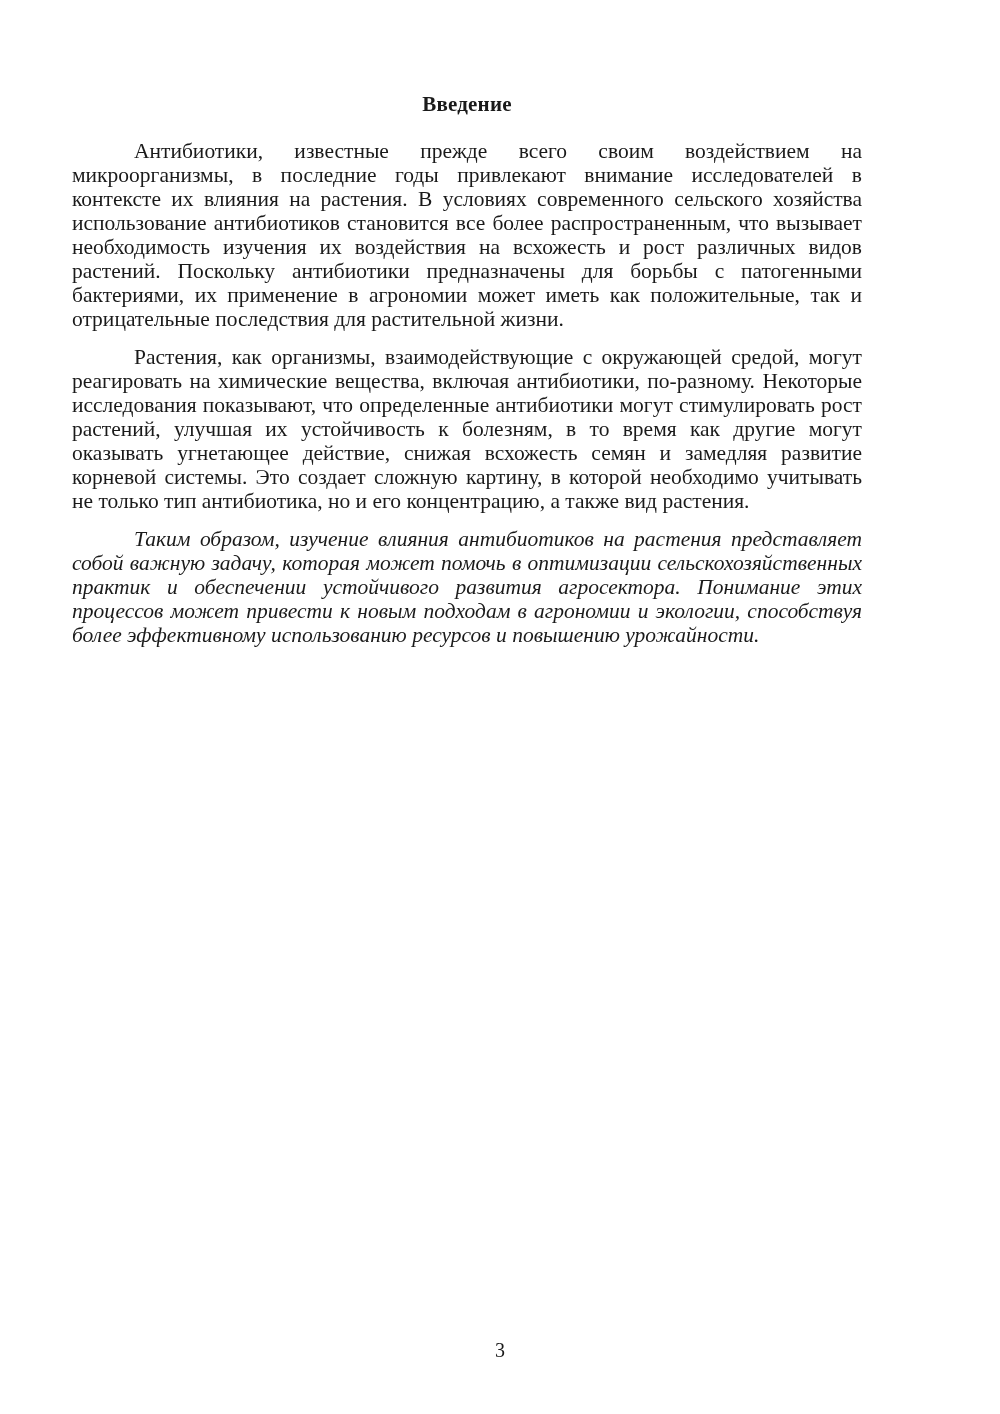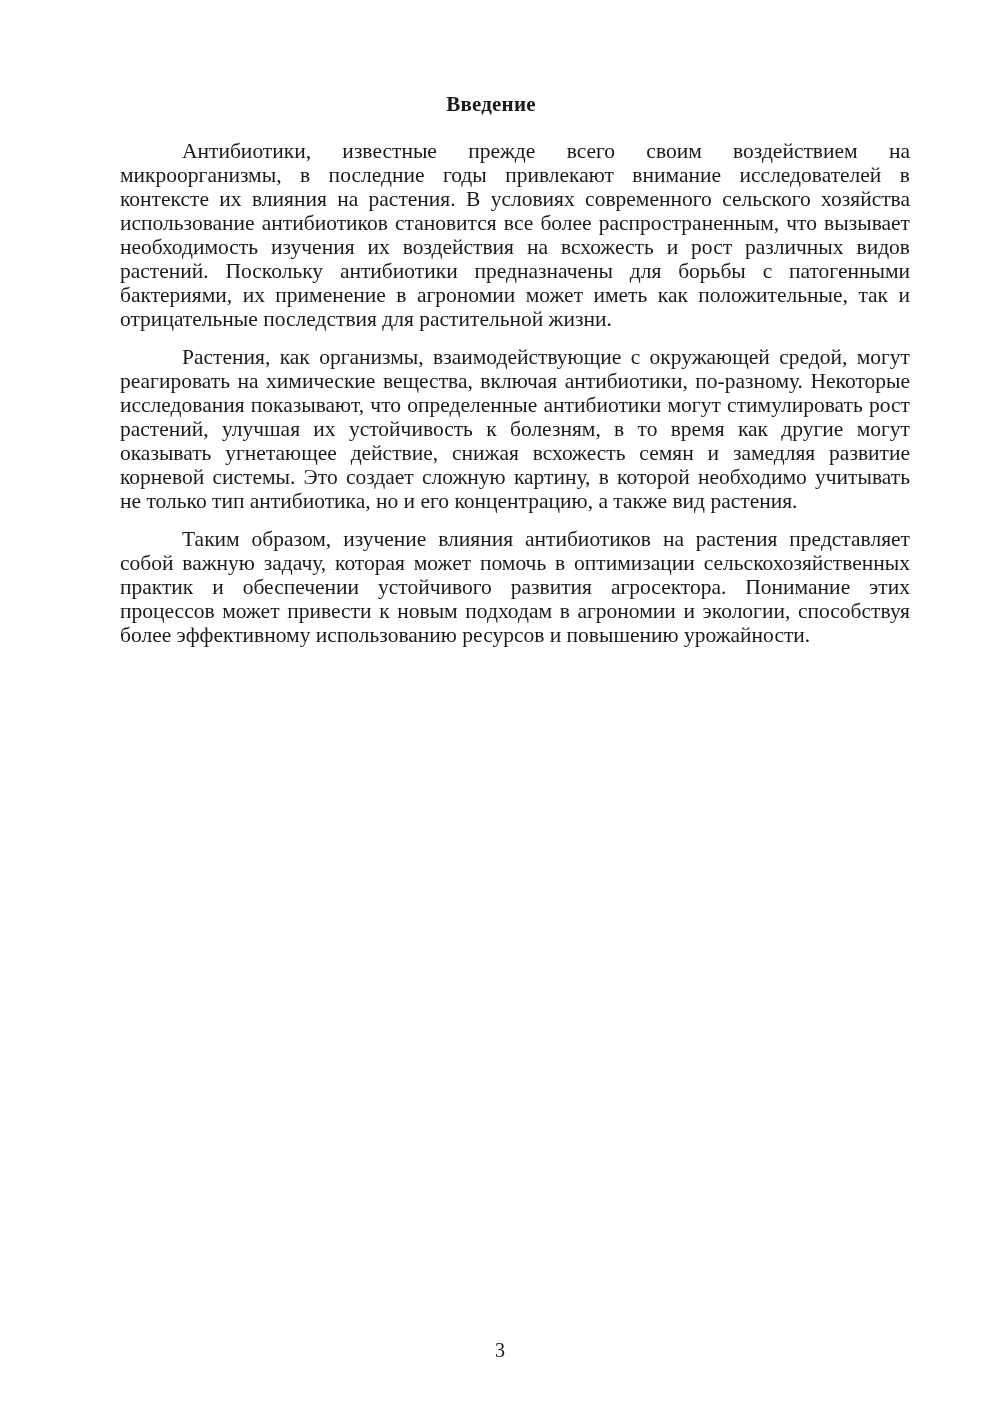--- a/index.html
+++ b/index.html
@@ -13,21 +13,21 @@
     height: 1414px;
     position: relative;
     font-family: "Liberation Serif", "DejaVu Serif", serif;
     color: #1a1a1a;
     overflow: hidden;
   }
   .page {
     box-sizing: border-box;
     width: 1000px;
     height: 1414px;
-    padding: 92px 72px 40px 120px;
+    padding: 92px 72px 40px 72px;
     position: relative;
   }
   .doc-title {
     text-align: center;
     font-size: 21px;
     font-weight: bold;
     margin: 0 0 22px 0;
     letter-spacing: 0.2px;
     padding-right: 66px;
   }
@@ -37,20 +37,21 @@
     text-align: justify;
     text-justify: inter-word;
     margin: 0 0 14px 0;
     text-indent: 62px;
     padding-right: 0;
     width: 790px;
     hyphens: none;
   }
   .body-text:last-of-type {
     margin-bottom: 0;
+    font-style: italic;
   }
   .page-number {
     position: absolute;
     bottom: 52px;
     left: 0;
     width: 1000px;
     text-align: center;
     font-size: 20px;
     color: #1a1a1a;
   }

